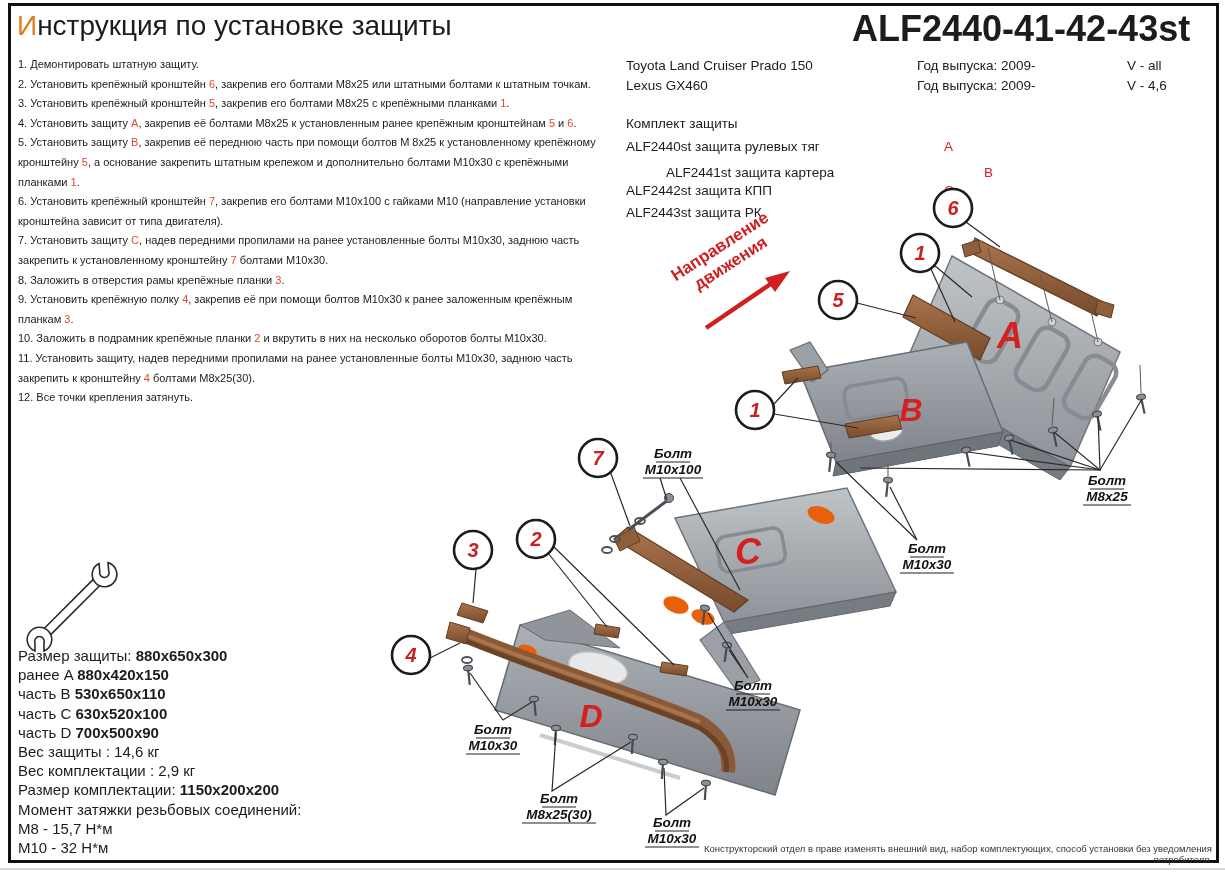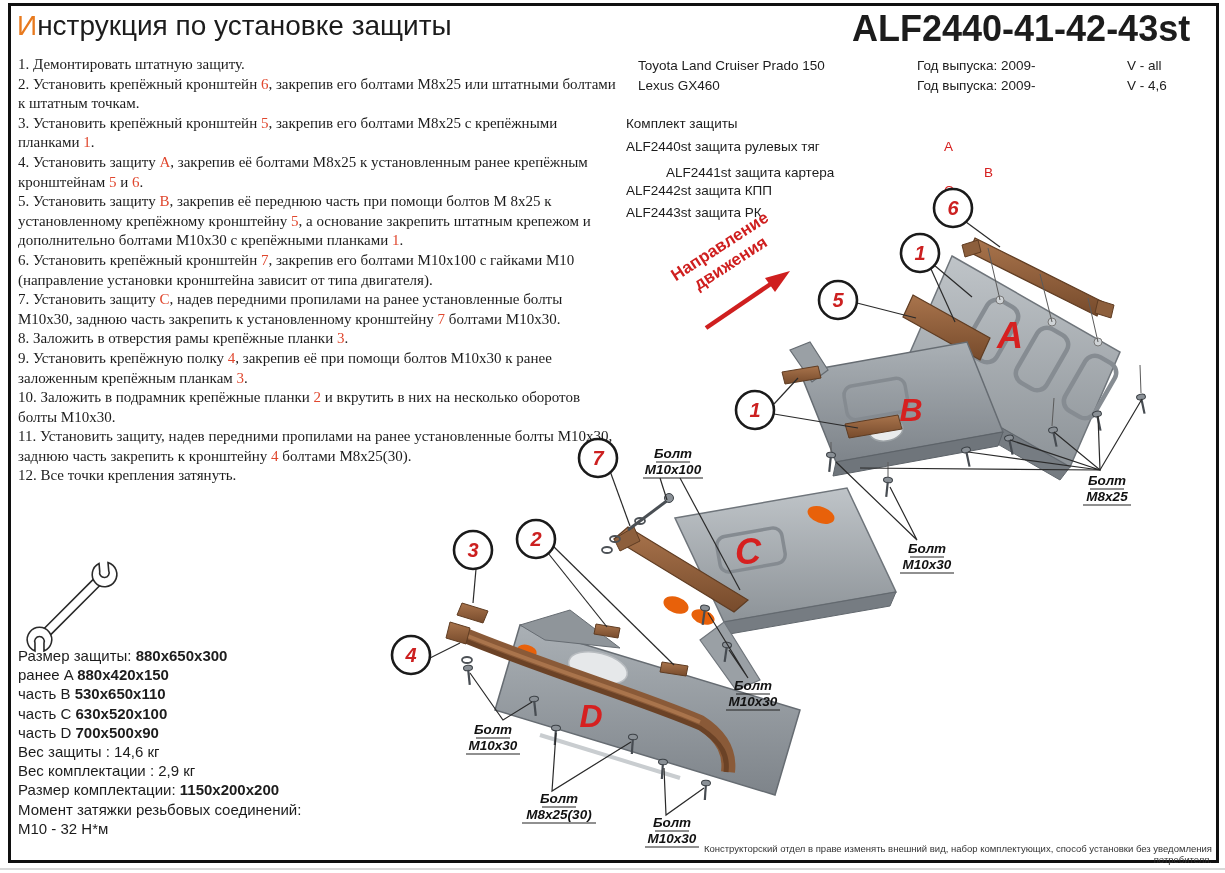--- a/index.html
+++ b/index.html
@@ -5,27 +5,27 @@
   html,body{margin:0;padding:0;background:#fff;}
   .page{position:relative;width:1225px;height:873px;background:#fff;overflow:hidden;
         font-family:"Liberation Sans", sans-serif;color:#1c1c1c;}
   .border-frame{position:absolute;left:8px;top:3px;width:1211px;height:860px;
         border:3px solid #101010;box-sizing:border-box;}
   .edge-line{position:absolute;left:0;top:868px;width:1225px;height:2px;background:#d8d8d8;}
   .title{position:absolute;left:17px;top:10px;font-size:28px;letter-spacing:0;color:#1c1c1c;white-space:nowrap;}
   .title .cap{color:#e87a1e;}
   .part-code{position:absolute;left:852px;top:8px;font-size:36px;font-weight:bold;white-space:nowrap;}
   .veh-row{position:absolute;font-size:13.5px;white-space:nowrap;}
-  .veh-model{position:absolute;left:12px;top:0;}
+  .veh-model{position:absolute;left:0;top:0;}
   .veh-year{position:absolute;left:291px;top:0;}
   .veh-eng{position:absolute;left:501px;top:0;}
   .kit-head{position:absolute;left:626px;top:116px;font-size:13.5px;}
   .kit-row{position:absolute;left:626px;font-size:13.5px;white-space:nowrap;}
   .kit-letter{position:absolute;left:318px;top:0;color:#d62020;}
-  .instructions{position:absolute;left:18px;top:55px;width:598px;font-size:15px;line-height:19.6px;font-family:Liberation Serif, serif;}
+  .instructions{position:absolute;left:18px;top:55px;width:598px;font-size:11px;line-height:19.6px;}
   .iline{margin:0;}
   .ref{color:#e0472e;}
   .b{font-weight:bold;margin-top:24px;}
   .specs{position:absolute;left:18px;top:646px;width:400px;font-size:15px;line-height:19.2px;}
   .footer{position:absolute;right:13px;top:843px;width:560px;text-align:right;font-size:9.5px;color:#333;}
   svg text{font-family:"Liberation Sans", sans-serif;}
   .callout-num{font-size:20px;font-style:italic;font-weight:bold;fill:#cc2020;}
   .bolt-label{font-size:13.5px;font-style:italic;font-weight:bold;fill:#111;text-anchor:middle;}
   .part-letter{font-style:italic;font-weight:bold;fill:#d62020;text-anchor:middle;}
   .dir-text{font-size:17px;font-weight:bold;fill:#cf1f1f;text-anchor:middle;}
@@ -90,20 +90,21 @@
   <div class="specs" id="specs">
       <div class="iline"><span>Размер защиты: </span><span class="b">880х650х300</span></div>
       <div class="iline"><span>ранее A </span><span class="b">880х420х150</span></div>
       <div class="iline"><span>часть B </span><span class="b">530х650х110</span></div>
       <div class="iline"><span>часть C </span><span class="b">630х520х100</span></div>
       <div class="iline"><span>часть D </span><span class="b">700х500х90</span></div>
       <div class="iline"><span>Вес защиты : 14,6 кг</span></div>
       <div class="iline"><span>Вес комплектации : 2,9 кг</span></div>
       <div class="iline"><span>Размер комплектации: </span><span class="b">1150х200х200</span></div>
       <div class="iline"><span>Момент затяжки резьбовых соединений:</span></div>
+      <div class="iline"><span>М8 - 15,7 Н*м</span></div>
       <div class="iline"><span>М10 - 32 Н*м</span></div>
     </div>
 
   <svg class="diagram" style="position:absolute;left:0;top:0;" width="1225" height="873" viewBox="0 0 1225 873">
     <defs>
       <linearGradient id="steel" x1="0" y1="0" x2="0" y2="1">
         <stop offset="0" stop-color="#bfc4c8"></stop>
           <stop offset="1" stop-color="#8d9398"></stop>
       </linearGradient>
       <linearGradient id="steelD" x1="0" y1="0" x2="0" y2="1">

